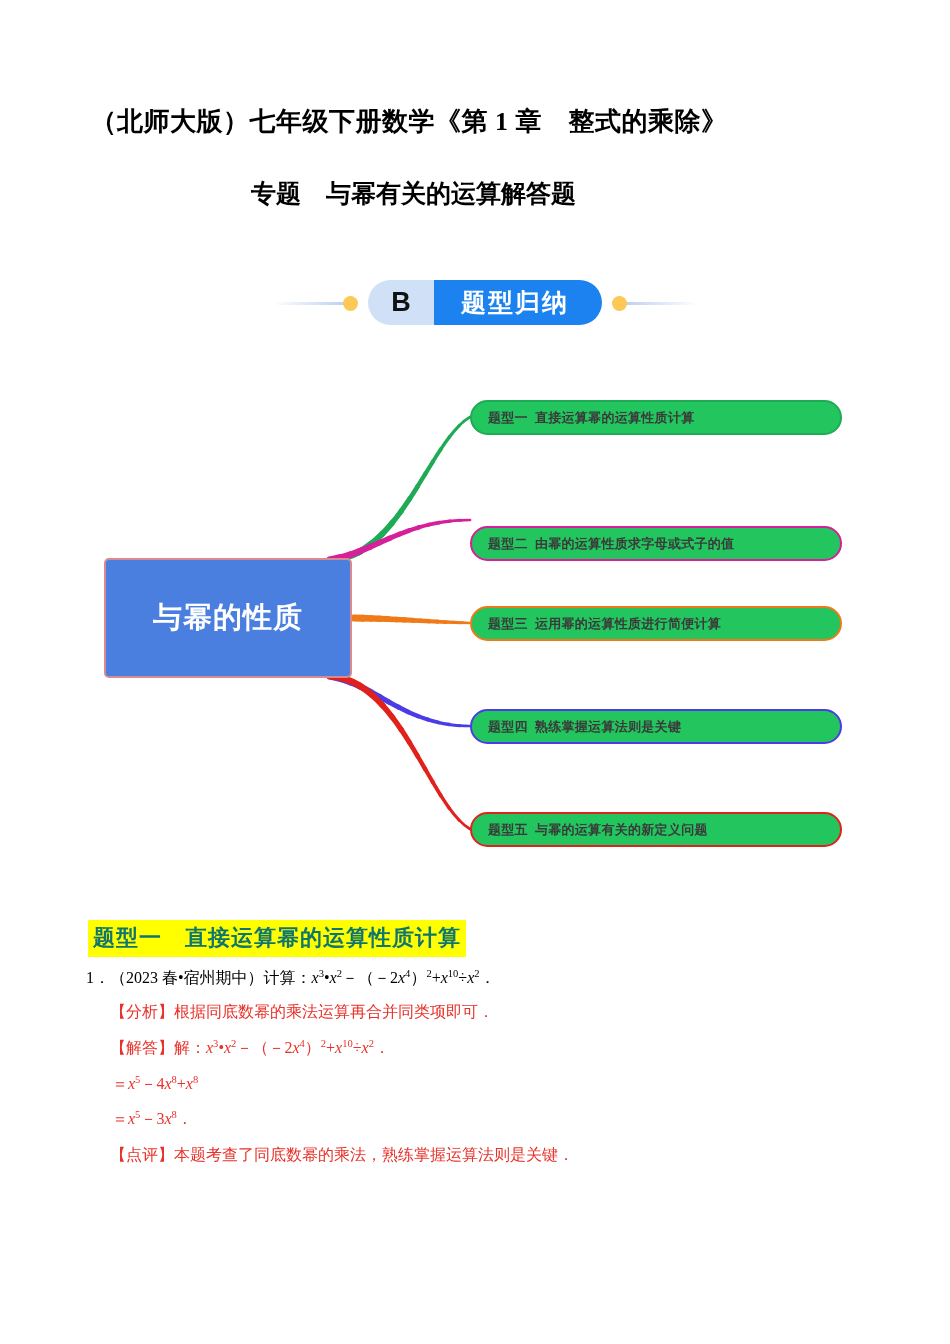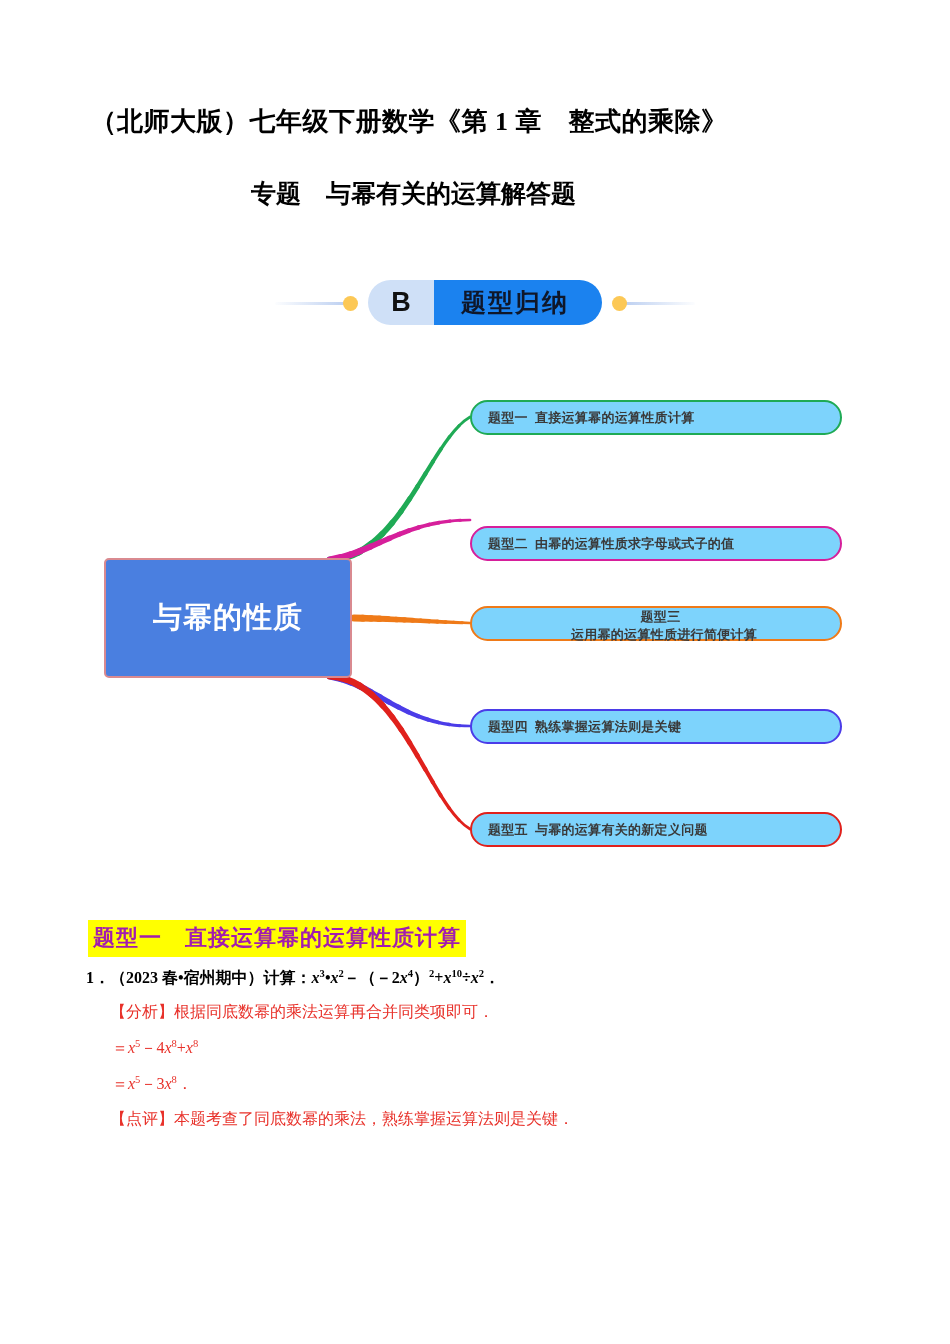--- a/index.html
+++ b/index.html
@@ -104,21 +104,21 @@
   }
   .banner-label {
     flex: 1;
     background: #1b82ef;
     display: flex;
     align-items: center;
     justify-content: center;
     font-family: "Liberation Sans", sans-serif;
     font-weight: bold;
     font-size: 25px;
-    color: #0f172a;
+    color: #ffffff;
     letter-spacing: 2px;
     padding-right: 6px;
   }
 
   
   .mindmap {
     position: absolute;
     left: 0;
     top: 370px;
     width: 950px;
@@ -149,21 +149,21 @@
     color: #ffffff;
     line-height: 1.28;
     letter-spacing: 1px;
   }
   .mm-node {
     position: absolute;
     left: 470px;
     width: 372px;
     height: 35px;
     border-radius: 18px;
-    background: #7dd3fc;
+    background: #22c55e;
     box-sizing: border-box;
     display: flex;
     align-items: center;
     padding-left: 16px;
     font-family: "Liberation Sans", sans-serif;
     font-weight: bold;
     font-size: 13px;
     color: #3a3a3a;
     letter-spacing: 0.3px;
   }
@@ -171,39 +171,38 @@
 
   
   .section-head {
     position: absolute;
     left: 88px;
     top: 920px;
     background: #ffff00;
     font-family: "Liberation Sans", sans-serif;
     font-weight: bold;
     font-size: 22px;
-    color: #a21caf;
+    color: #0f766e;
     padding: 3px 5px 4px 5px;
     letter-spacing: 1px;
   }
 
   
   .prob {
     position: absolute;
     left: 86px;
     top: 966px;
     width: 790px;
     font-family: "Liberation Serif", "DejaVu Serif", serif;
     font-size: 16px;
     color: #000;
   }
   .prob-line {
     line-height: 1.55;
     white-space: nowrap;
-    font-weight: bold;
   }
   .sol {
     position: absolute;
     left: 110px;
     top: 1002px;
     width: 790px;
     font-family: "Liberation Serif", "DejaVu Serif", serif;
     font-size: 16px;
     color: #e8312a;
   }
@@ -316,21 +315,21 @@
     </div>
 
     <div class="mm-node" id="node0" style="top: 30px; border: 2px solid rgb(31, 170, 85);">
       <span class="nlabel">题型一</span>
       <span>直接运算幂的运算性质计算</span>
     </div>
     <div class="mm-node" id="node1" style="top: 133px; border: 2px solid rgb(214, 31, 155); margin-top: 23px;">
       <span class="nlabel">题型二</span>
       <span>由幂的运算性质求字母或式子的值</span>
     </div>
-    <div class="mm-node" id="node2" style="top: 236px; border: 2px solid rgb(239, 122, 24); flex-direction: column;">
+    <div class="mm-node" id="node2" style="top: 236px; border: 2px solid rgb(239, 122, 24);">
       <span class="nlabel">题型三</span>
       <span>运用幂的运算性质进行简便计算</span>
     </div>
     <div class="mm-node" id="node3" style="top: 339px; border: 2px solid rgb(75, 60, 232);">
       <span class="nlabel">题型四</span>
       <span>熟练掌握运算法则是关键</span>
     </div>
     <div class="mm-node" id="node4" style="top: 442px; border: 2px solid rgb(224, 33, 28);">
       <span class="nlabel">题型五</span>
       <span>与幂的运算有关的新定义问题</span>
@@ -341,20 +340,23 @@
 
   <div class="prob">
     <div class="prob-line">
       <span>1．</span><span>（2023 春•宿州期中）</span><span>计算：</span><span><i class="it">x</i><sup>3</sup>•<i class="it">x</i><sup>2</sup>－（－2<i class="it">x</i><sup>4</sup>）<sup>2</sup>+<i class="it">x</i><sup>10</sup>÷<i class="it">x</i><sup>2</sup>．</span>
     </div>
   </div>
 
   <div class="sol" style="color: rgb(232, 49, 42);">
     <div class="sol-line">
       <span>【分析】</span><span>根据同底数幂的乘法运算再合并同类项即可．</span>
+    </div>
+    <div class="sol-line">
+      <span>【解答】</span><span>解：</span><span><i class="it">x</i><sup>3</sup>•<i class="it">x</i><sup>2</sup>－（－2<i class="it">x</i><sup>4</sup>）<sup>2</sup>+<i class="it">x</i><sup>10</sup>÷<i class="it">x</i><sup>2</sup>．</span>
     </div>
     <div class="sol-line eq">＝<i class="it">x</i><sup>5</sup>－4<i class="it">x</i><sup>8</sup>+<i class="it">x</i><sup>8</sup></div>
     <div class="sol-line eq">＝<i class="it">x</i><sup>5</sup>－3<i class="it">x</i><sup>8</sup>．</div>
     <div class="sol-line">
       <span>【点评】</span><span>本题考查了同底数幂的乘法，熟练掌握运算法则是关键．</span>
     </div>
   </div>
 
 </div>
 

